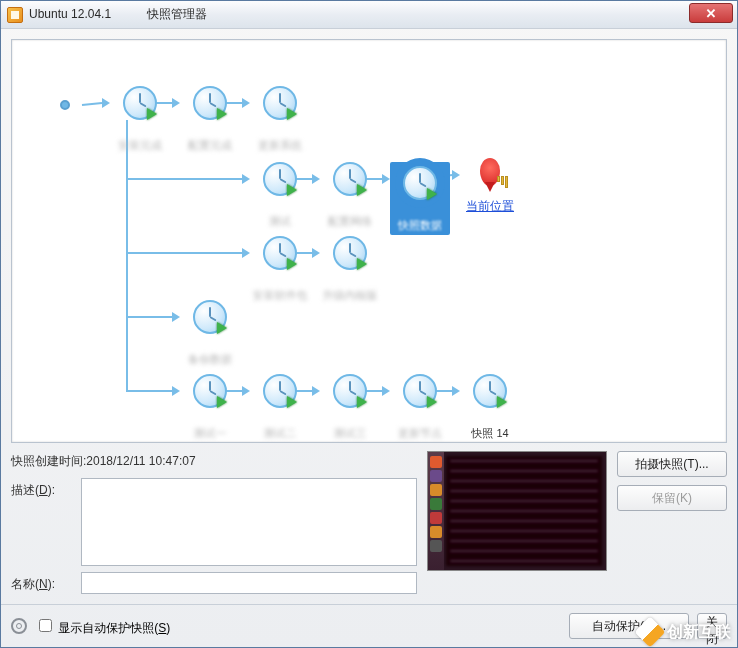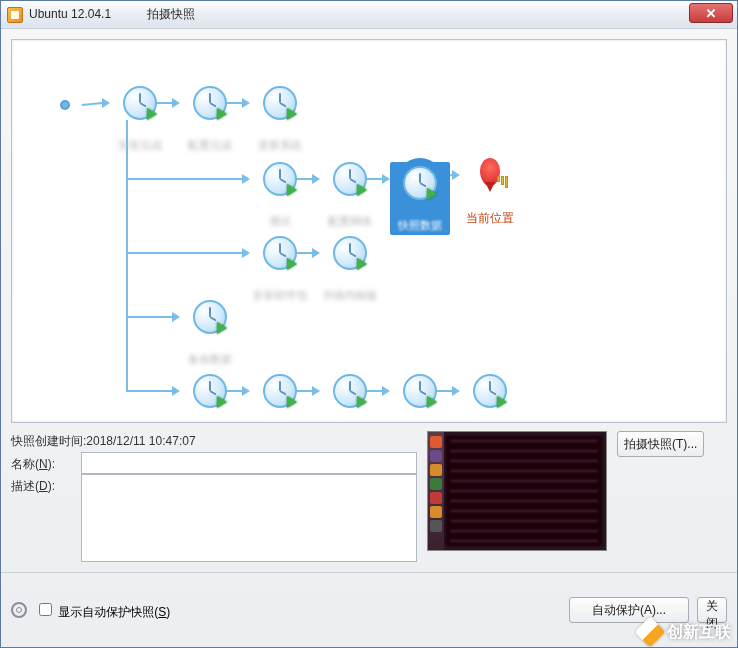--- a/index.html
+++ b/index.html
@@ -129,37 +129,37 @@
     transform:translateX(-50%);
   }
   .pin-bars{
     position:absolute; right:-8px; bottom:-2px;
     display:flex; gap:1px;
   }
   .pin-bars span{width:3px;background:#e6b93c;border:1px solid #b98f20;}
   .pin-bars span:nth-child(1){height:6px;}
   .pin-bars span:nth-child(2){height:9px;}
   .pin-bars span:nth-child(3){height:12px;}
-  .pin-lbl{margin-top:24px;font-size:12px;color:#c2410c;}
+  .pin-lbl{margin-top:12px;font-size:12px;color:#1d4ed8;text-decoration:underline;}
   .root-dot{
     position:absolute;
     width:10px;height:10px;border-radius:50%;
     background:#6fb8e6;border:2px solid #5aa0d0;
   }
   svg.lines{position:absolute;inset:0;pointer-events:none;}
   svg.lines line{ stroke:#79bde8; stroke-width:2; }
   svg.lines polyline{ stroke:#79bde8; stroke-width:2; fill:none;}
   svg.lines .arrow{ fill:#79bde8; }
 
   
   .detail-row{
     display:flex;
     gap:10px;
   }
-  .detail-left{ flex:1; display:flex; flex-direction:column; gap:0;}
+  .detail-left{ flex:1; display:flex; flex-direction:column; gap:6px;}
   .creation-line{ color:#333; font-size:12px; padding:2px 0;}
   .form-row{display:flex; gap:10px; align-items:flex-start;}
   .form-row label{ width:60px; padding-top:4px; color:#333;}
   .form-row label u{ text-decoration: underline;}
   .form-row input[type=text]{
     flex:1; height:22px;
     border:1px solid #b0b8c2;
     background:#fff;
     padding:0 4px;
     color:#bbb;
@@ -193,36 +193,36 @@
   }
   .thumb .term::before{
     content:"";
     position:absolute;inset:4px;
     background:
       repeating-linear-gradient(to bottom, #7a6a78 0 2px, transparent 2px 10px);
     opacity:.5;
   }
   .btn-col{
     width:110px;
-    display:flex;gap:8px;
+    display:flex;flex-direction:column;gap:8px;
   }
   button.win{
     height:26px;
     background:linear-gradient(to bottom,#fdfdfd,#ecedef);
     border:1px solid #a6adb7;
     border-radius:3px;
     font-size:12px;
     color:#222;
     cursor:pointer;
     padding:0 6px;
   }
   button.win:disabled{ color:#9b9b9b; cursor:default;}
   .bottom-bar{
     border-top:1px solid #c8cfd8;
-    padding:24px 10px;
+    padding:8px 10px;
     display:flex;
     align-items:center;
     gap:8px;
   }
   .gear{
     width:16px;height:16px;border-radius:50%;
     border:2px solid #8a8f96;
     position:relative;
   }
   .gear::before{content:"";position:absolute;inset:3px;border-radius:50%;border:1px solid #8a8f96;}
@@ -241,21 +241,21 @@
     box-shadow:0 0 3px rgba(0,0,0,.3);
   }
 </style>
 </head>
 <body>
 
 <div class="window">
 
   <div class="titlebar">
     <div class="title-icon"></div>
-    <span class="title-text">Ubuntu 12.04.1　　　拍摄快照</span>
+    <span class="title-text">Ubuntu 12.04.1　　　快照管理器</span>
     <div class="close-btn">✕</div>
   </div>
 
   <div class="content">
 
     <div class="tree-panel">
       <div class="tree-canvas" id="tree-canvas">
         <svg class="lines" id="tree-lines" width="100%" height="100%">
             <line x1="70" y1="65" x2="90" y2="63"></line>
             <polygon class="arrow" points="90,58 98,63 90,68"></polygon>
@@ -385,44 +385,45 @@
           </div>
         </div>
     </div>
 
     <div class="detail-row">
       <div class="detail-left">
         <div class="creation-line">
           <span>快照创建时间:</span><span>2018/12/11 10:47:07</span>
         </div>
         <div class="form-row">
+          <label><span>描述(</span><u>D</u><span>):</span></label>
+          <textarea style=""></textarea>
+        </div>
+        <div class="form-row">
           <label><span>名称(</span><u>N</u><span>):</span></label>
           <input type="text" value="　　　　　" style="">
-        </div>
-        <div class="form-row">
-          <label><span>描述(</span><u>D</u><span>):</span></label>
-          <textarea style=""></textarea>
         </div>
       </div>
 
       <div class="thumb">
         <div class="dock">
           <span style="background:#e05a2f"></span>
           <span style="background:#6b4a8a"></span>
           <span style="background:#d88b2a"></span>
           <span style="background:#3a7a3a"></span>
           <span style="background:#c03a3a"></span>
           <span style="background:#d88b2a"></span>
           <span style="background:#555"></span>
         </div>
         <div class="term"></div>
       </div>
 
       <div class="btn-col">
         <button class="win">拍摄快照(T)...</button>
+        <button class="win" disabled="">保留(K)</button>
       </div>
     </div>
   </div>
 
   <div class="bottom-bar">
     <div class="gear"></div>
     <label>
       <input type="checkbox" style="">
       <span>显示自动保护快照(</span><u>S</u><span>)</span>
     </label>

